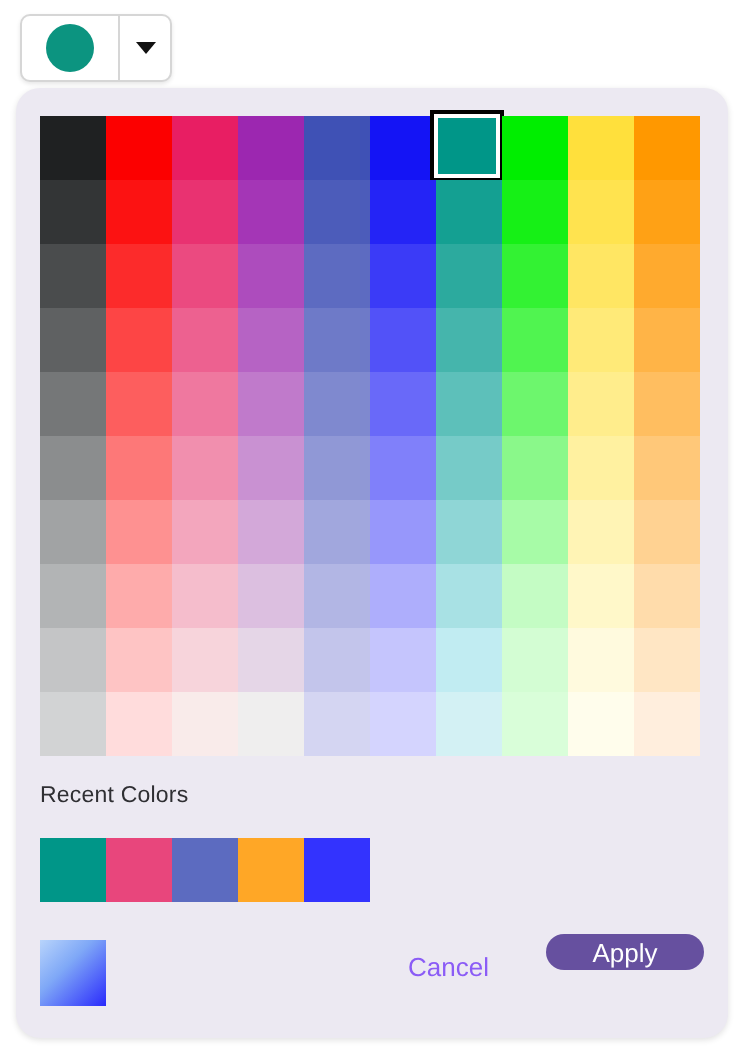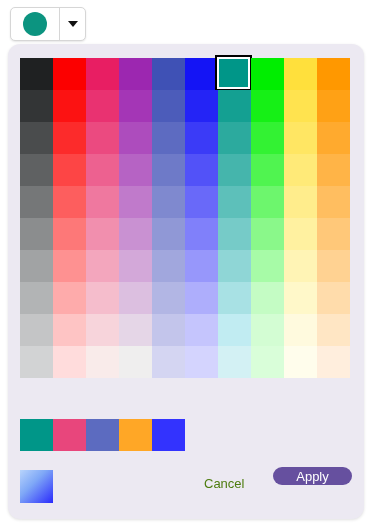--- a/index.html
+++ b/index.html
@@ -113,21 +113,21 @@
   .preview-swatch {
     position: absolute;
     left: 12px; top: 13px;
     width: 33px; height: 33px;
     background: linear-gradient(135deg, #b8d4fb 0%, #7fa8f7 40%, #2a2afc 100%);
   }
   .cancel-link {
     position: absolute;
     left: 196px; top: 19px;
     font-size: 13px;
-    color: #4d7c0f;
+    color: #8b5cf6;
     cursor: pointer;
   }
   .apply-button {
     position: absolute;
     left: 265px; top: 10px;
     width: 79px; height: 18px;
     border-radius: 17px;
     background: #66509f;
     color: #ffffff;
     font-size: 13px;
@@ -248,20 +248,21 @@
         <div class="cell" style="background: rgb(249, 235, 234);"></div>
         <div class="cell" style="background: rgb(239, 238, 238);"></div>
         <div class="cell" style="background: rgb(212, 213, 242);"></div>
         <div class="cell" style="background: rgb(212, 212, 254);"></div>
         <div class="cell" style="background: rgb(211, 241, 244);"></div>
         <div class="cell" style="background: rgb(217, 254, 217);"></div>
         <div class="cell" style="background: rgb(255, 253, 236);"></div>
         <div class="cell" style="background: rgb(255, 238, 221);"></div>
       </div>
 
+    <div class="recent-label">Recent Colors</div>
     <div class="recent-row">
         <div class="recent-swatch" style="background: rgb(0, 150, 136);"></div>
         <div class="recent-swatch" style="background: rgb(232, 70, 124);"></div>
         <div class="recent-swatch" style="background: rgb(92, 107, 192);"></div>
         <div class="recent-swatch" style="background: rgb(255, 167, 38);"></div>
         <div class="recent-swatch" style="background: rgb(51, 51, 254);"></div>
       </div>
 
     <div class="footer">
       <div class="preview-swatch"></div>

